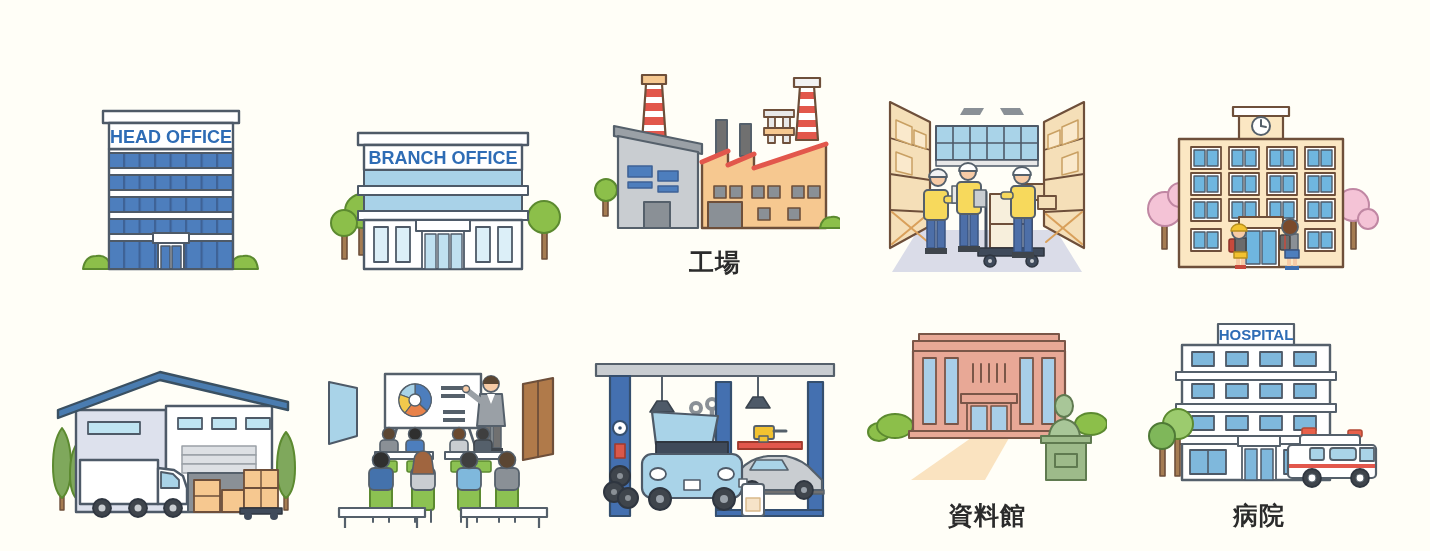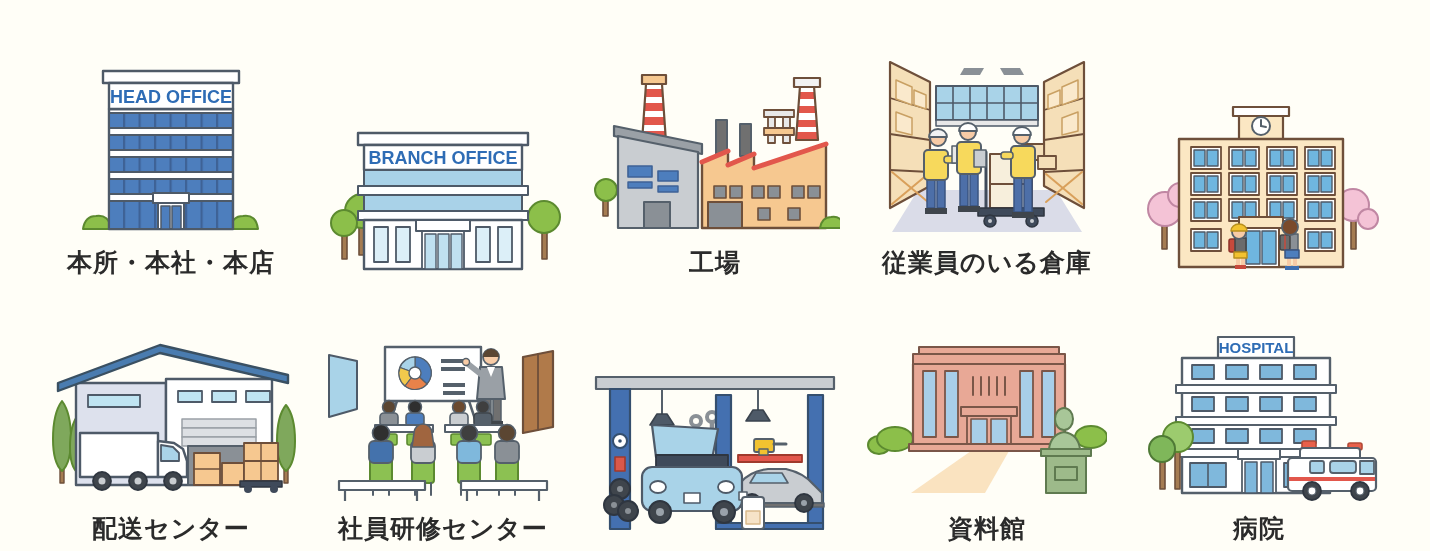--- a/index.html
+++ b/index.html
@@ -7,21 +7,21 @@
     width:1430px;height:551px;overflow:hidden;
     background:#FFFEF7;
     font-family:"Liberation Sans","DejaVu Sans",sans-serif;
   }
   .grid{width:1430px;height:551px;box-sizing:border-box;padding:0 36px;display:flex;flex-direction:column;}
   .row{display:flex;justify-content:space-between;}
   .row-1{height:277px;}
   .row-2{height:274px;}
   .cell{width:270px;display:flex;flex-direction:column;align-items:center;justify-content:flex-end;}
   .row-1 .cell{padding-bottom:2px;align-items:center;}
-  .row-2 .cell{padding-bottom:10px;}
+  .row-2 .cell{padding-bottom:23px;}
   .figure{display:flex;align-items:flex-end;justify-content:center;}
   .label{
     margin-top:15px;font-size:25px;font-weight:700;color:#2B2B2B;
     letter-spacing:1px;white-space:nowrap;line-height:1;
   }
   svg{display:block;}
   svg *{stroke-linejoin:round;stroke-linecap:round;}
   .sign-text{font-weight:700;fill:#2E6CB5;font-family:"Liberation Sans","DejaVu Sans",sans-serif;}
 </style>
 </head>
@@ -58,21 +58,20 @@
             <rect x="48" y="134" width="124" height="28" fill="url(#hoWin)" stroke="#4E5A68" stroke-width="2"></rect>
             <rect x="92" y="126" width="36" height="10" fill="#FFFFFF" stroke="#4E5A68" stroke-width="2"></rect>
             <g>
               <rect x="97" y="136" width="26" height="26" fill="#FFFFFF" stroke="#4E5A68" stroke-width="2"></rect>
               <rect x="100" y="139" width="9" height="23" fill="#4D7EBD" stroke="#4E5A68" stroke-width="1.5"></rect>
               <rect x="111" y="139" width="9" height="23" fill="#4D7EBD" stroke="#4E5A68" stroke-width="1.5"></rect>
             </g>
           </g>
         </svg>
       </div>
-      <div class="label">本所・本社・本店</div>
     </div>
 
     <div class="cell">
       <div class="figure">
         <svg width="250" height="150" viewBox="0 0 250 150">
           <g>
             <rect x="41" y="98" width="5" height="32" fill="#A57C52" stroke="#6E4F3A" stroke-width="1.6"></rect>
             <circle cx="44" cy="86" r="17" fill="#8CBF4A" stroke="#5C8A30" stroke-width="2"></circle>
             <rect x="24" y="108" width="5" height="26" fill="#A57C52" stroke="#6E4F3A" stroke-width="1.6"></rect>
             <circle cx="26" cy="98" r="13" fill="#8CBF4A" stroke="#5C8A30" stroke-width="2"></circle>
@@ -265,21 +264,20 @@
             <rect x="152" y="118" width="8" height="34" fill="#4D6FA8" stroke="#3A5480" stroke-width="1.5"></rect>
             <rect x="140" y="152" width="11" height="6" fill="#3F454C"></rect>
             <rect x="151" y="152" width="11" height="6" fill="#3F454C"></rect>
             <rect x="139" y="86" width="24" height="32" rx="4" fill="#F7D95C" stroke="#55606B" stroke-width="2"></rect>
             <rect x="129" y="92" width="12" height="7" rx="3" fill="#F7D95C" stroke="#55606B" stroke-width="1.5"></rect>
             <circle cx="150" cy="76" r="8" fill="#F7CBA6" stroke="#55606B" stroke-width="2"></circle>
             <path d="M141,75 a9,8 0 0 1 18,0 Z" fill="#FFFFFF" stroke="#55606B" stroke-width="1.8"></path>
           </g>
         </svg>
       </div>
-      <div class="label">従業員のいる倉庫</div>
     </div>
 
     <div class="cell">
       <div class="figure">
         <svg width="240" height="170" viewBox="0 0 240 170">
           <g>
             <rect x="23" y="118" width="5" height="26" fill="#A57C52" stroke="#6E4F3A" stroke-width="1.6"></rect>
             <circle cx="26" cy="104" r="17" fill="#F4C3D6" stroke="#C087A3" stroke-width="2"></circle>
             <circle cx="41" cy="90" r="12" fill="#F4C3D6" stroke="#C087A3" stroke-width="2"></circle>
           </g>
@@ -429,21 +427,20 @@
             <polygon points="115,114 127,116 133,122 133,130 115,130" fill="#A9D3E8" stroke="#4E5A68" stroke-width="1.8"></polygon>
             <circle cx="56" cy="150" r="9" fill="#3F454C" stroke="#2F3640" stroke-width="1.8"></circle>
             <circle cx="92" cy="150" r="9" fill="#3F454C" stroke="#2F3640" stroke-width="1.8"></circle>
             <circle cx="127" cy="150" r="9" fill="#3F454C" stroke="#2F3640" stroke-width="1.8"></circle>
             <circle cx="56" cy="150" r="3.5" fill="#C9CDD1"></circle>
             <circle cx="92" cy="150" r="3.5" fill="#C9CDD1"></circle>
             <circle cx="127" cy="150" r="3.5" fill="#C9CDD1"></circle>
           </g>
         </svg>
       </div>
-      <div class="label">配送センター</div>
     </div>
 
     <div class="cell">
       <div class="figure">
         <svg width="240" height="170" viewBox="0 0 240 170">
           <polygon points="6,24 34,30 34,78 6,86" fill="#A9D3E8" stroke="#4E5A68" stroke-width="2"></polygon>
           <g>
             <line x1="74" y1="70" x2="68" y2="88" stroke="#55606B" stroke-width="2.5"></line>
             <line x1="146" y1="70" x2="152" y2="88" stroke="#55606B" stroke-width="2.5"></line>
             <rect x="62" y="16" width="96" height="54" fill="#FFFFFF" stroke="#55606B" stroke-width="2.4"></rect>
@@ -527,21 +524,20 @@
           <g>
             <rect x="16" y="150" width="86" height="9" fill="#FFFFFF" stroke="#55606B" stroke-width="2.2"></rect>
             <line x1="22" y1="159" x2="22" y2="170" stroke="#55606B" stroke-width="2.2"></line>
             <line x1="94" y1="159" x2="94" y2="170" stroke="#55606B" stroke-width="2.2"></line>
             <rect x="138" y="150" width="86" height="9" fill="#FFFFFF" stroke="#55606B" stroke-width="2.2"></rect>
             <line x1="144" y1="159" x2="144" y2="170" stroke="#55606B" stroke-width="2.2"></line>
             <line x1="216" y1="159" x2="216" y2="170" stroke="#55606B" stroke-width="2.2"></line>
           </g>
         </svg>
       </div>
-      <div class="label">社員研修センター</div>
     </div>
 
     <div class="cell">
       <div class="figure">
         <svg width="250" height="170" viewBox="0 0 250 170">
           <rect x="6" y="6" width="238" height="12" fill="#C9CDD1" stroke="#55606B" stroke-width="2.2"></rect>
           <g>
             <line x1="72" y1="18" x2="72" y2="44" stroke="#55606B" stroke-width="2"></line>
             <polygon points="60,54 84,54 77,43 67,43" fill="#4E5A68" stroke="#3A434E" stroke-width="1.6"></polygon>
           </g>

